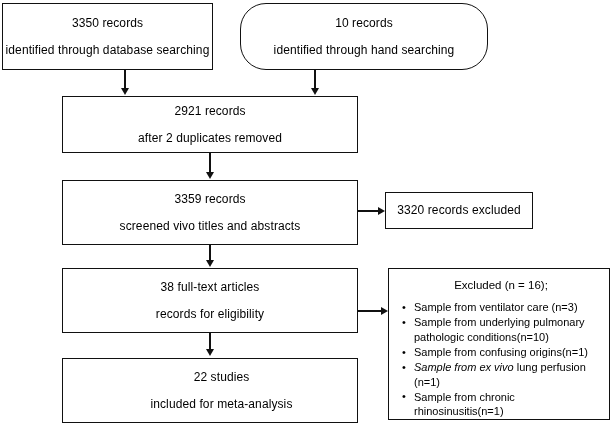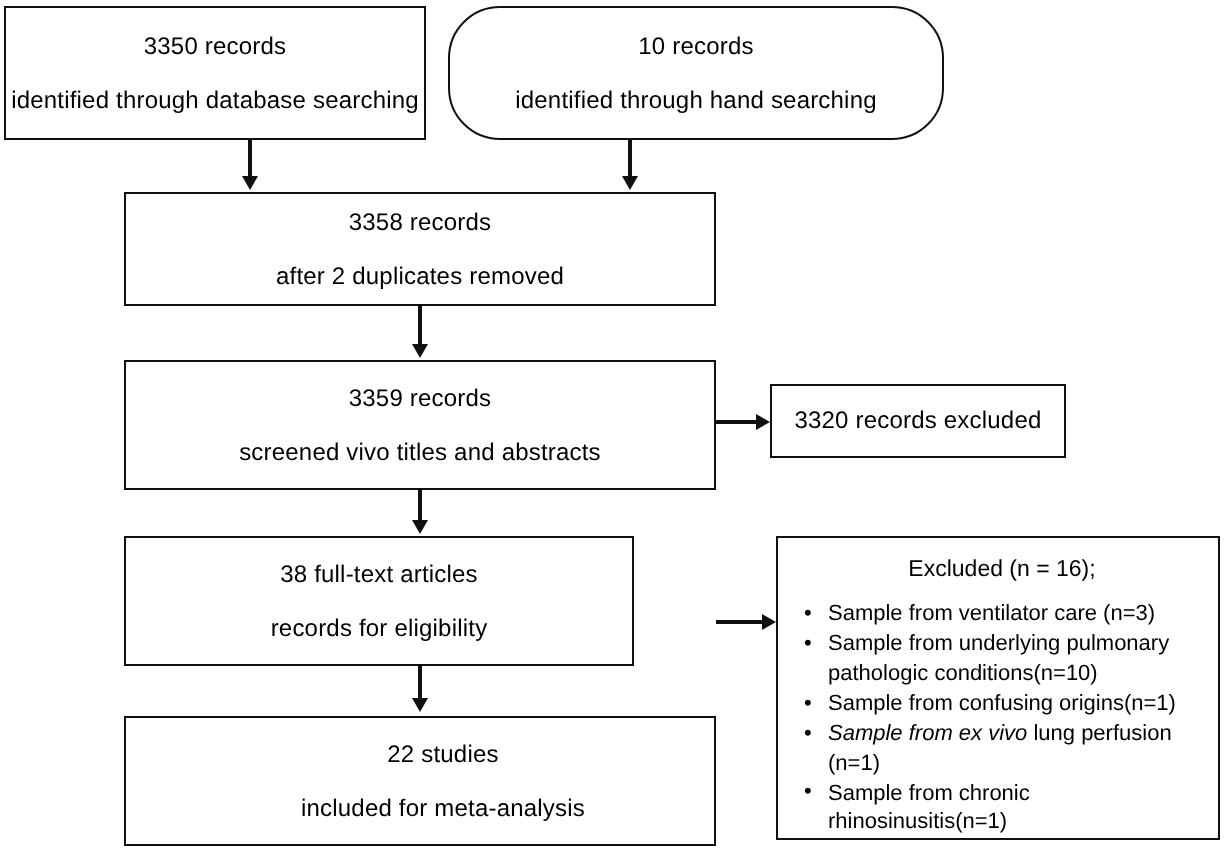--- a/index.html
+++ b/index.html
@@ -34,25 +34,25 @@
     line-height: 1.2;
     text-align: left;
     white-space: nowrap;
     letter-spacing: 0.1px;
   }
   .box .line.l1 { margin-bottom: 13px; }
   .box.single { justify-content: center; }
 
   
   #box-db        { left: 2px;   top: 3px;   width: 211px; height: 67px; }
-  #box-hand      { left: 224px; top: 3px;   width: 248px; height: 67px; border-radius: 26px; }
+  #box-hand      { left: 240px; top: 3px;   width: 248px; height: 67px; border-radius: 26px; }
   #box-dedup     { left: 62px;  top: 96px;  width: 296px; height: 57px; }
   #box-screened  { left: 62px;  top: 180px; width: 296px; height: 65px; }
   #box-rec-excl  { left: 385px; top: 192px; width: 148px; height: 37px; }
-  #box-fulltext  { left: 62px;  top: 268px; width: 255px; height: 65px; }
+  #box-fulltext  { left: 62px;  top: 268px; width: 296px; height: 65px; }
   #box-excluded  { left: 388px; top: 268px; width: 222px; height: 152px;
                    display: block; padding: 7px 0 0 4px; }
   #box-included  { left: 62px;  top: 358px; width: 296px; height: 65px; padding-left: 23px; }
 
   
   .excl-title {
     font-size: 11.5px;
     text-align: center;
     margin: 3px 0 9px 0;
     white-space: nowrap;
@@ -109,21 +109,21 @@
     <div class="line l1">3350 records</div>
     <div class="line">identified  through database searching</div>
   </div>
 
   <div class="box" id="box-hand">
     <div class="line l1">10 records</div>
     <div class="line">identified  through hand searching</div>
   </div>
 
   <div class="box" id="box-dedup">
-    <div class="line l1">3358 records</div>
+    <div class="line l1">2921 records</div>
     <div class="line">after 2 duplicates removed</div>
   </div>
 
   <div class="box" id="box-screened">
     <div class="line l1">3359 records</div>
     <div class="line">screened vivo titles and abstracts</div>
   </div>
 
   <div class="box single" id="box-rec-excl">
     <div class="line">3320 records excluded</div>

